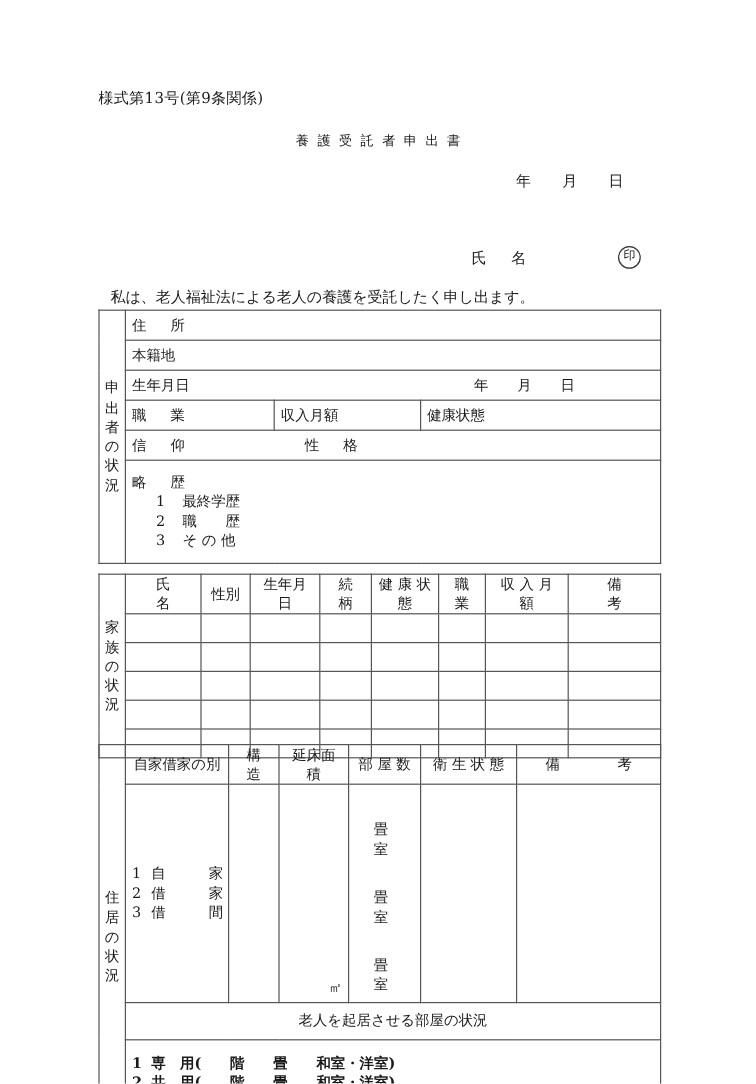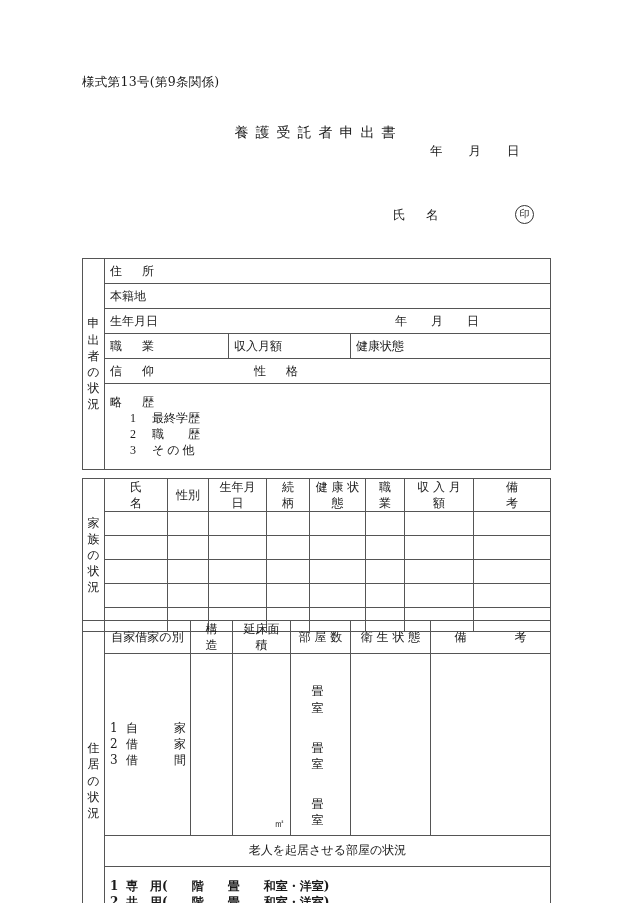--- a/index.html
+++ b/index.html
@@ -27,24 +27,24 @@
     position: absolute;
     left: 82px;
     top: 74px;
     font-size: 12.5px;
     letter-spacing: 0.3px;
     white-space: nowrap;
   }
   .doc-title {
     position: absolute;
     left: 0;
-    top: 124px;
+    top: 110px;
     width: 630px;
     text-align: center;
-    font-size: 14px;
+    font-size: 11px;
     letter-spacing: 7px;
     text-indent: 7px;
     white-space: nowrap;
   }
   .date-line {
     position: absolute;
     left: 430px;
     top: 143px;
     font-size: 12.5px;
     white-space: nowrap;
@@ -124,21 +124,21 @@
   .sp4 { letter-spacing: 4px; }
 
   .inline-date { float: right; margin-right: 66px; }
   .inline-date .gap { display: inline-block; width: 24px; }
 
   .seikaku { display: inline-block; margin-left: 96px; letter-spacing: 4px; }
 
   .ryakureki { padding: 6px 5px 7px 5px !important; }
   .ryakureki .hd { letter-spacing: 4px; }
   .ryakureki ol { margin: 0; padding: 0; list-style: none; }
-  .ryakureki li { margin-left: 20px; white-space: nowrap; font-family: Liberation Serif, serif; }
+  .ryakureki li { margin-left: 20px; white-space: nowrap; }
   .ryakureki li .num { display: inline-block; width: 22px; }
 
   .opts { padding: 5px 5px 6px 5px !important; white-space: nowrap; }
   .opts .num { display: inline-block; width: 16px; }
 
   .rooms { padding: 5px 5px 6px 5px !important; text-align: center; }
   .rooms div { letter-spacing: 6px; margin-top: 24px; }
 
   .elder-hd { text-align: center; padding: 4px 0 !important; }
   .elder-body { padding: 6px 5px 8px 5px !important; white-space: nowrap; font-weight: bold; }
@@ -157,20 +157,21 @@
   <div class="date-line">
     <span>年</span><span class="gap"></span><span>月</span><span class="gap"></span><span>日</span>
   </div>
 
 
   <div class="name-line">
     <span class="label">氏　名</span>
   </div>
   <div class="seal">印</div>
 
+  <div class="statement">私は、老人福祉法による老人の養護を受託したく申し出ます。</div>
 
   <table class="tbl t-applicant">
     <colgroup>
       <col style="width:22px">
         <col style="width:124px">
         <col style="width:122px">
         <col style="width:200px">
     </colgroup>
     <tbody>
         <tr>

